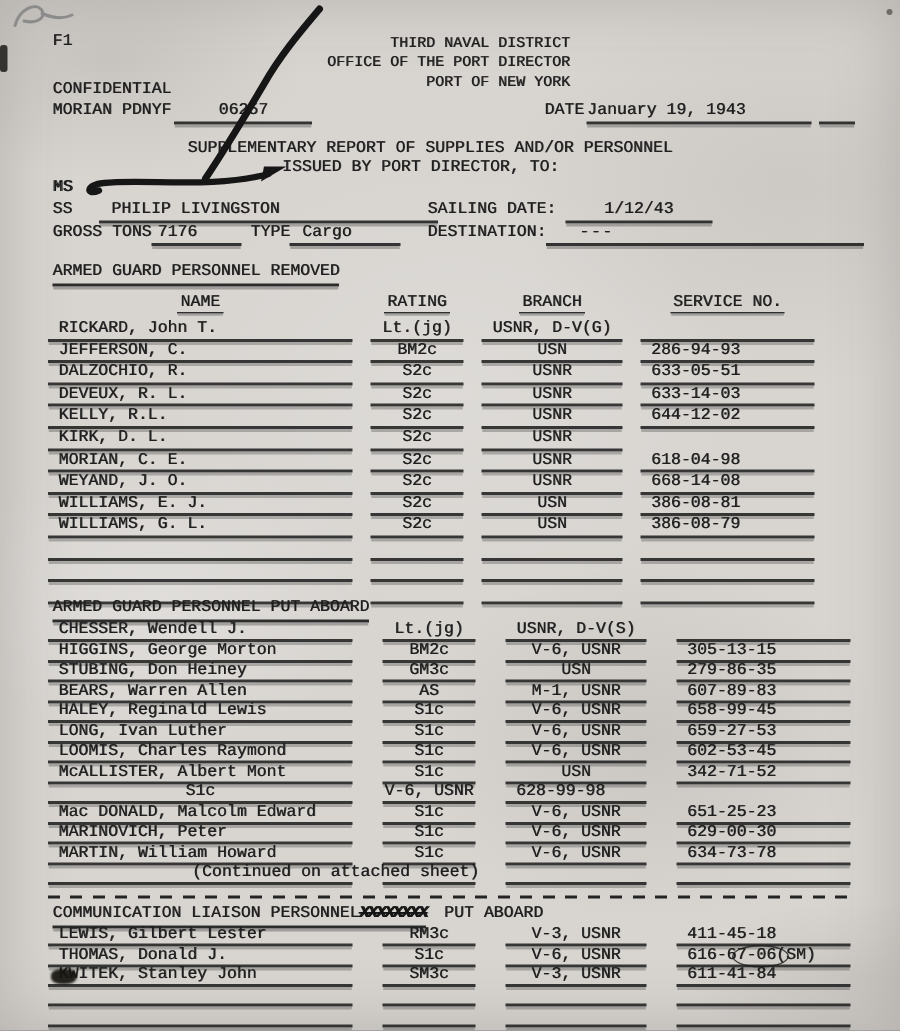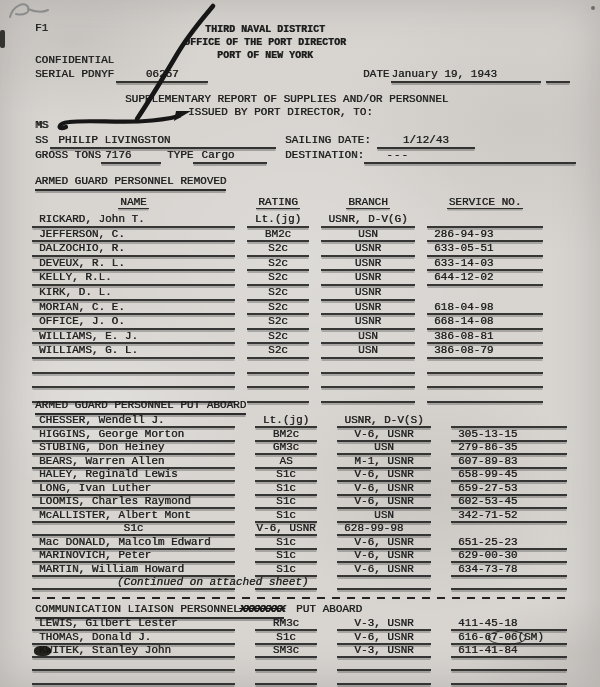--- a/index.html
+++ b/index.html
@@ -14,21 +14,21 @@
       radial-gradient(ellipse 260px 200px at 72% 72%, rgba(108,102,96,.13), transparent 60%),
       radial-gradient(ellipse 240px 170px at 18% 58%, rgba(255,255,255,.20), transparent 60%),
       radial-gradient(ellipse 330px 260px at 50% 38%, rgba(255,255,255,.13), transparent 60%),
       radial-gradient(ellipse 180px 90px at 95% 95%, rgba(100,95,90,.12), transparent 60%),
       #d8d5d1;
     box-shadow:inset 0 0 46px rgba(88,84,78,.28);
   }
   .abs{position:absolute;white-space:nowrap;}
   .fill{display:inline-block;border-bottom:2px solid rgba(28,28,28,.88);box-shadow:0 2.5px 0 -0.5px rgba(40,40,40,.30);}
   .sec-head{display:inline-block;border-bottom:2px solid rgba(25,25,25,.9);box-shadow:0 2.5px 0 -0.5px rgba(40,40,40,.32);padding-bottom:1px;}
-  .center{text-align:center;font-weight:bold;}
+  .center{text-align:right;}
   
   .tbl{position:absolute;left:0;width:600px;}
   .t-row{display:grid;grid-template-columns:203px 62px 94px 116px;column-gap:12px;margin-left:32px;box-sizing:border-box;}
   .t-row > div{border-bottom:2px solid rgba(26,26,26,.85);box-shadow:0 2.5px 0 -0.5px rgba(40,40,40,.28);overflow:visible;white-space:nowrap;}
   .h14 .t-row{height:14.6px;line-height:12.5px;}
   .h13 .t-row{height:13.5px;line-height:12px;gap:20px;}
   .c-name{padding-left:7px;}
   .c-rating{text-align:center;}
   .c-branch{text-align:center;}
   .c-service{padding-left:7px;}
@@ -51,34 +51,34 @@
 
   <div class="abs center" style="left:150px;top:23px;width:230px;font-size:10px;line-height:13px;">
     <div>THIRD NAVAL DISTRICT</div>
     <div>OFFICE OF THE PORT DIRECTOR</div>
     <div>PORT OF NEW YORK</div>
   </div>
 
   <div class="abs" style="left:35px;top:54px;">CONFIDENTIAL</div>
 
   <div class="abs" style="left:35px;top:68px;">
-    <span>SERIAL PDNYF</span><span class="fill" style="width:92px;text-align:center;margin-left:2px;">06257</span>
+    <span>MORIAN PDNYF</span><span class="fill" style="width:92px;text-align:center;margin-left:2px;">06257</span>
   </div>
 
   <div class="abs" style="left:363px;top:68px;">
     <span>DATE</span><span class="fill" style="width:150px;margin-left:2px;">January 19, 1943</span><span class="fill" style="width:24px;margin-left:5px;">&nbsp;</span>
   </div>
 
   <div class="abs" style="left:125px;top:93px;">SUPPLEMENTARY REPORT OF SUPPLIES AND/OR PERSONNEL</div>
   <div class="abs" style="left:188px;top:106px;">ISSUED BY PORT DIRECTOR, TO:</div>
 
   <div class="abs" style="left:35px;top:119px;text-shadow:0.9px 0 0 #1a1a1a;">MS</div>
 
   <div class="abs" style="left:35px;top:134px;">
-    <span>SS</span><span class="fill" style="width:218px;padding-left:8px;margin-left:2px;">PHILIP LIVINGSTON</span>
+    <span>SS</span><span class="fill" style="width:218px;padding-left:8px;margin-left:18px;">PHILIP LIVINGSTON</span>
   </div>
   <div class="abs" style="left:285px;top:134px;">
     <span>SAILING DATE:</span><span class="fill" style="width:98px;text-align:center;margin-left:6px;">1/12/43</span>
   </div>
 
   <div class="abs" style="left:35px;top:149px;">
     <span>GROSS TONS</span><span class="fill" style="width:56px;padding-left:4px;">7176</span><span style="margin-left:6px;">TYPE</span><span class="fill" style="width:66px;padding-left:8px;">Cargo</span>
   </div>
   <div class="abs" style="left:35px;top:175px;">
     <span class="sec-head">ARMED GUARD PERSONNEL REMOVED</span>
@@ -139,21 +139,21 @@
         </div>
 
         <div class="t-row">
           <div class="c-name">MORIAN, C. E.</div>
           <div class="c-rating">S2c</div>
           <div class="c-branch">USNR</div>
           <div class="c-service">618-04-98</div>
         </div>
 
         <div class="t-row">
-          <div class="c-name">OFFICE, J. O.</div>
+          <div class="c-name">WEYAND, J. O.</div>
           <div class="c-rating">S2c</div>
           <div class="c-branch">USNR</div>
           <div class="c-service">668-14-08</div>
         </div>
 
         <div class="t-row">
           <div class="c-name">WILLIAMS, E. J.</div>
           <div class="c-rating">S2c</div>
           <div class="c-branch">USN</div>
           <div class="c-service">386-08-81</div>
@@ -281,21 +281,21 @@
 
         <div class="t-row">
           <div class="c-name"></div>
           <div class="c-rating"></div>
           <div class="c-branch"></div>
           <div class="c-service"></div>
         </div>
       </div>
   </div>
 
-  <div class="abs" style="left:117px;top:576px;font-style:italic;">(Continued on attached sheet)</div>
+  <div class="abs" style="left:128px;top:576px;">(Continued on attached sheet)</div>
 
   <div class="dashes" style="top:597px;"></div>
 
   <div class="abs" style="left:35px;top:603px;">
     <span class="sec-head"><span>COMMUNICATION LIAISON PERSONNEL</span><span class="struck-x">XXXXXXXX</span></span>
     <span style="margin-left:5px;">PUT ABOARD</span>
   </div>
 
   <div class="tbl h13" style="top:617px;">
     <div>

